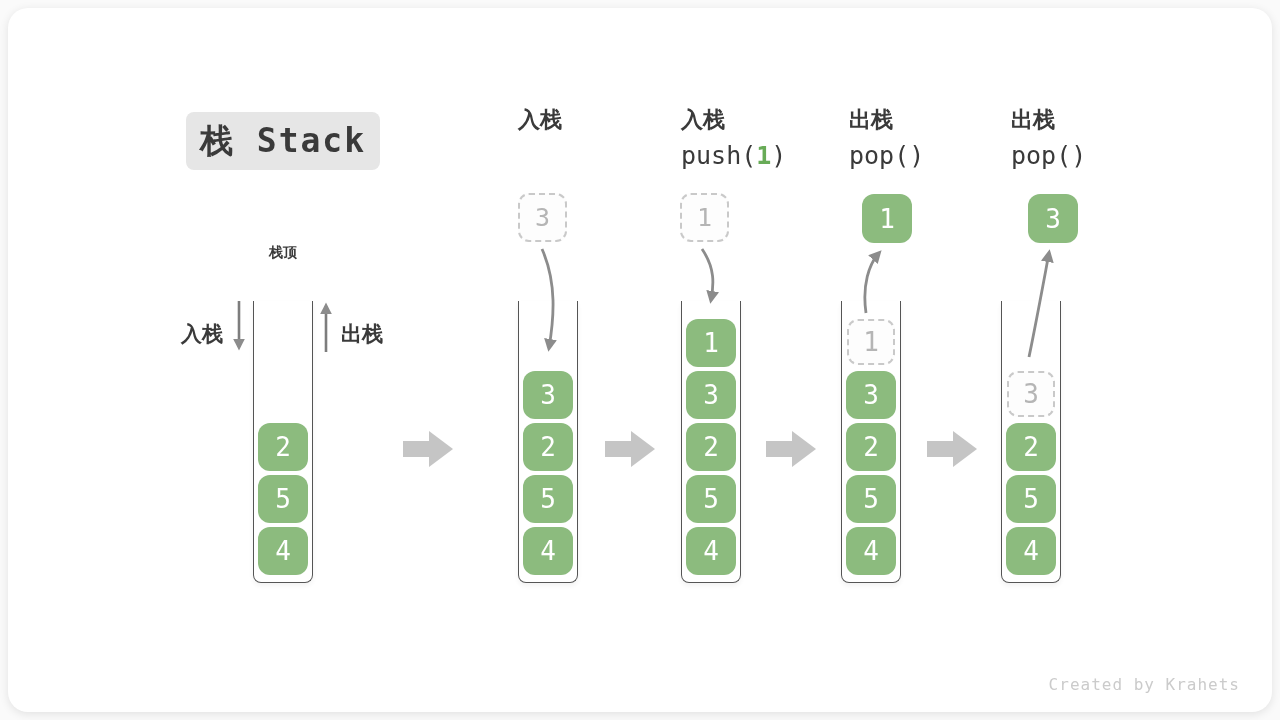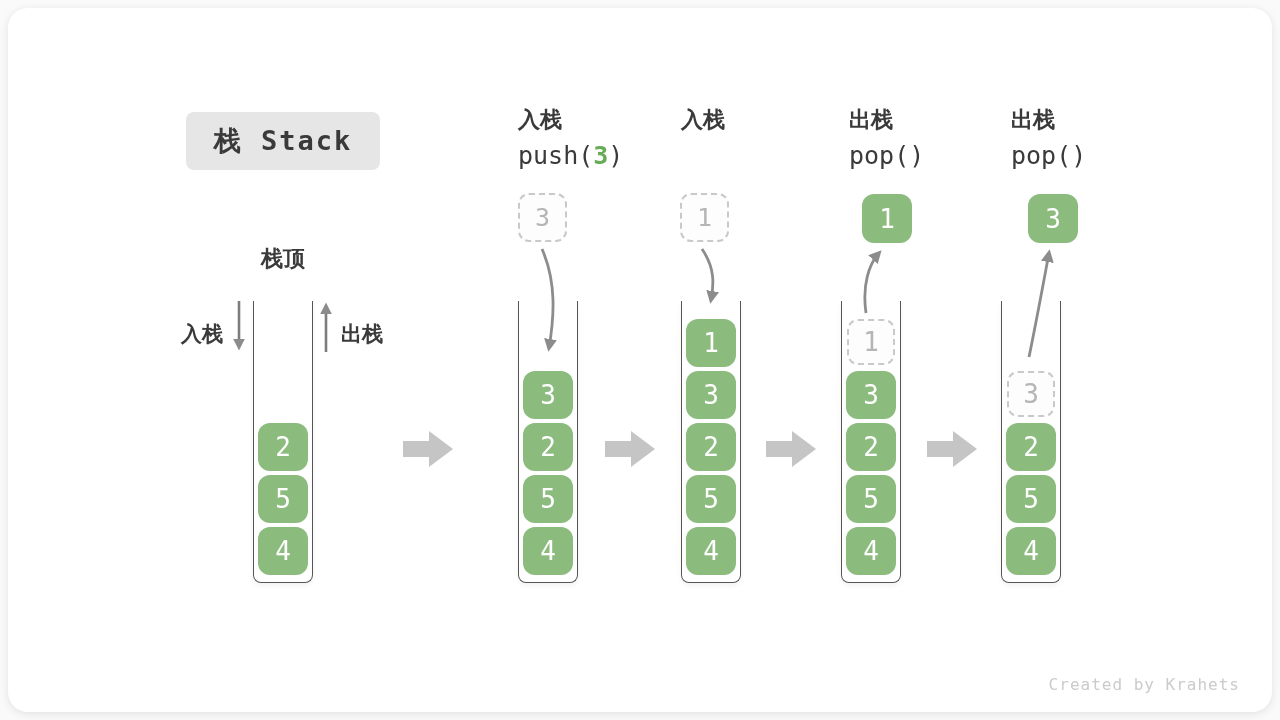--- a/index.html
+++ b/index.html
@@ -13,26 +13,26 @@
   .card{
     position:absolute;left:8px;top:8px;right:8px;bottom:8px;
     background:#ffffff;border-radius:20px;
     box-shadow:0 2px 10px rgba(0,0,0,0.10);
   }
   
   .title-box{
     position:absolute;left:186px;top:112px;width:194px;height:58px;
     background:#e6e6e6;border-radius:8px;
     display:flex;align-items:center;justify-content:center;
-    font-size:27px;font-weight:bold;color:#3a3a3a;letter-spacing:2px;
+    font-size:33px;font-weight:bold;color:#3a3a3a;letter-spacing:2px;
     font-family:"DejaVu Sans Mono","DejaVu Sans",monospace,sans-serif;
   }
   
   .lbl{
-    position:absolute;color:#3a3a3a;font-weight:bold;font-size:22px;
+    position:absolute;color:#3a3a3a;font-weight:bold;font-size:14px;
     white-space:nowrap;
   }
   
   .op-header{position:absolute;top:108px;width:170px;}
   .op-label{font-size:22px;font-weight:bold;color:#3a3a3a;line-height:24px;}
   .op-code{
     margin-top:11px;font-size:25px;color:#3a3a3a;line-height:26px;
     font-family:"DejaVu Sans Mono",monospace;
   }
   .op-code .num{color:#68ab57;font-weight:bold;}
@@ -81,24 +81,24 @@
   <div class="title-box">
     <span>栈 Stack</span>
   </div>
 
   <div class="lbl" style="left:223px;top:244px;width:120px;text-align:center;">栈顶</div>
   <div class="lbl" style="left:143px;top:320px;width:80px;text-align:right;font-size:21px;">入栈</div>
   <div class="lbl" style="left:341px;top:320px;width:80px;text-align:left;font-size:21px;">出栈</div>
 
   <div class="op-header" style="left:518px;">
     <div class="op-label">入栈</div>
-    <div class="op-code"><span>push(</span><span class="num">3</span><span>)</span></div>
   </div>
   <div class="op-header" style="left:681px;">
     <div class="op-label">入栈</div>
+    <div class="op-code"><span>push(</span><span class="num">1</span><span>)</span></div>
   </div>
   <div class="op-header" style="left:849px;">
     <div class="op-label">出栈</div>
     <div class="op-code"><span>pop(</span><span class="num"></span><span>)</span></div>
   </div>
   <div class="op-header" style="left:1011px;">
     <div class="op-label">出栈</div>
     <div class="op-code"><span>pop(</span><span class="num"></span><span>)</span></div>
   </div>
 

